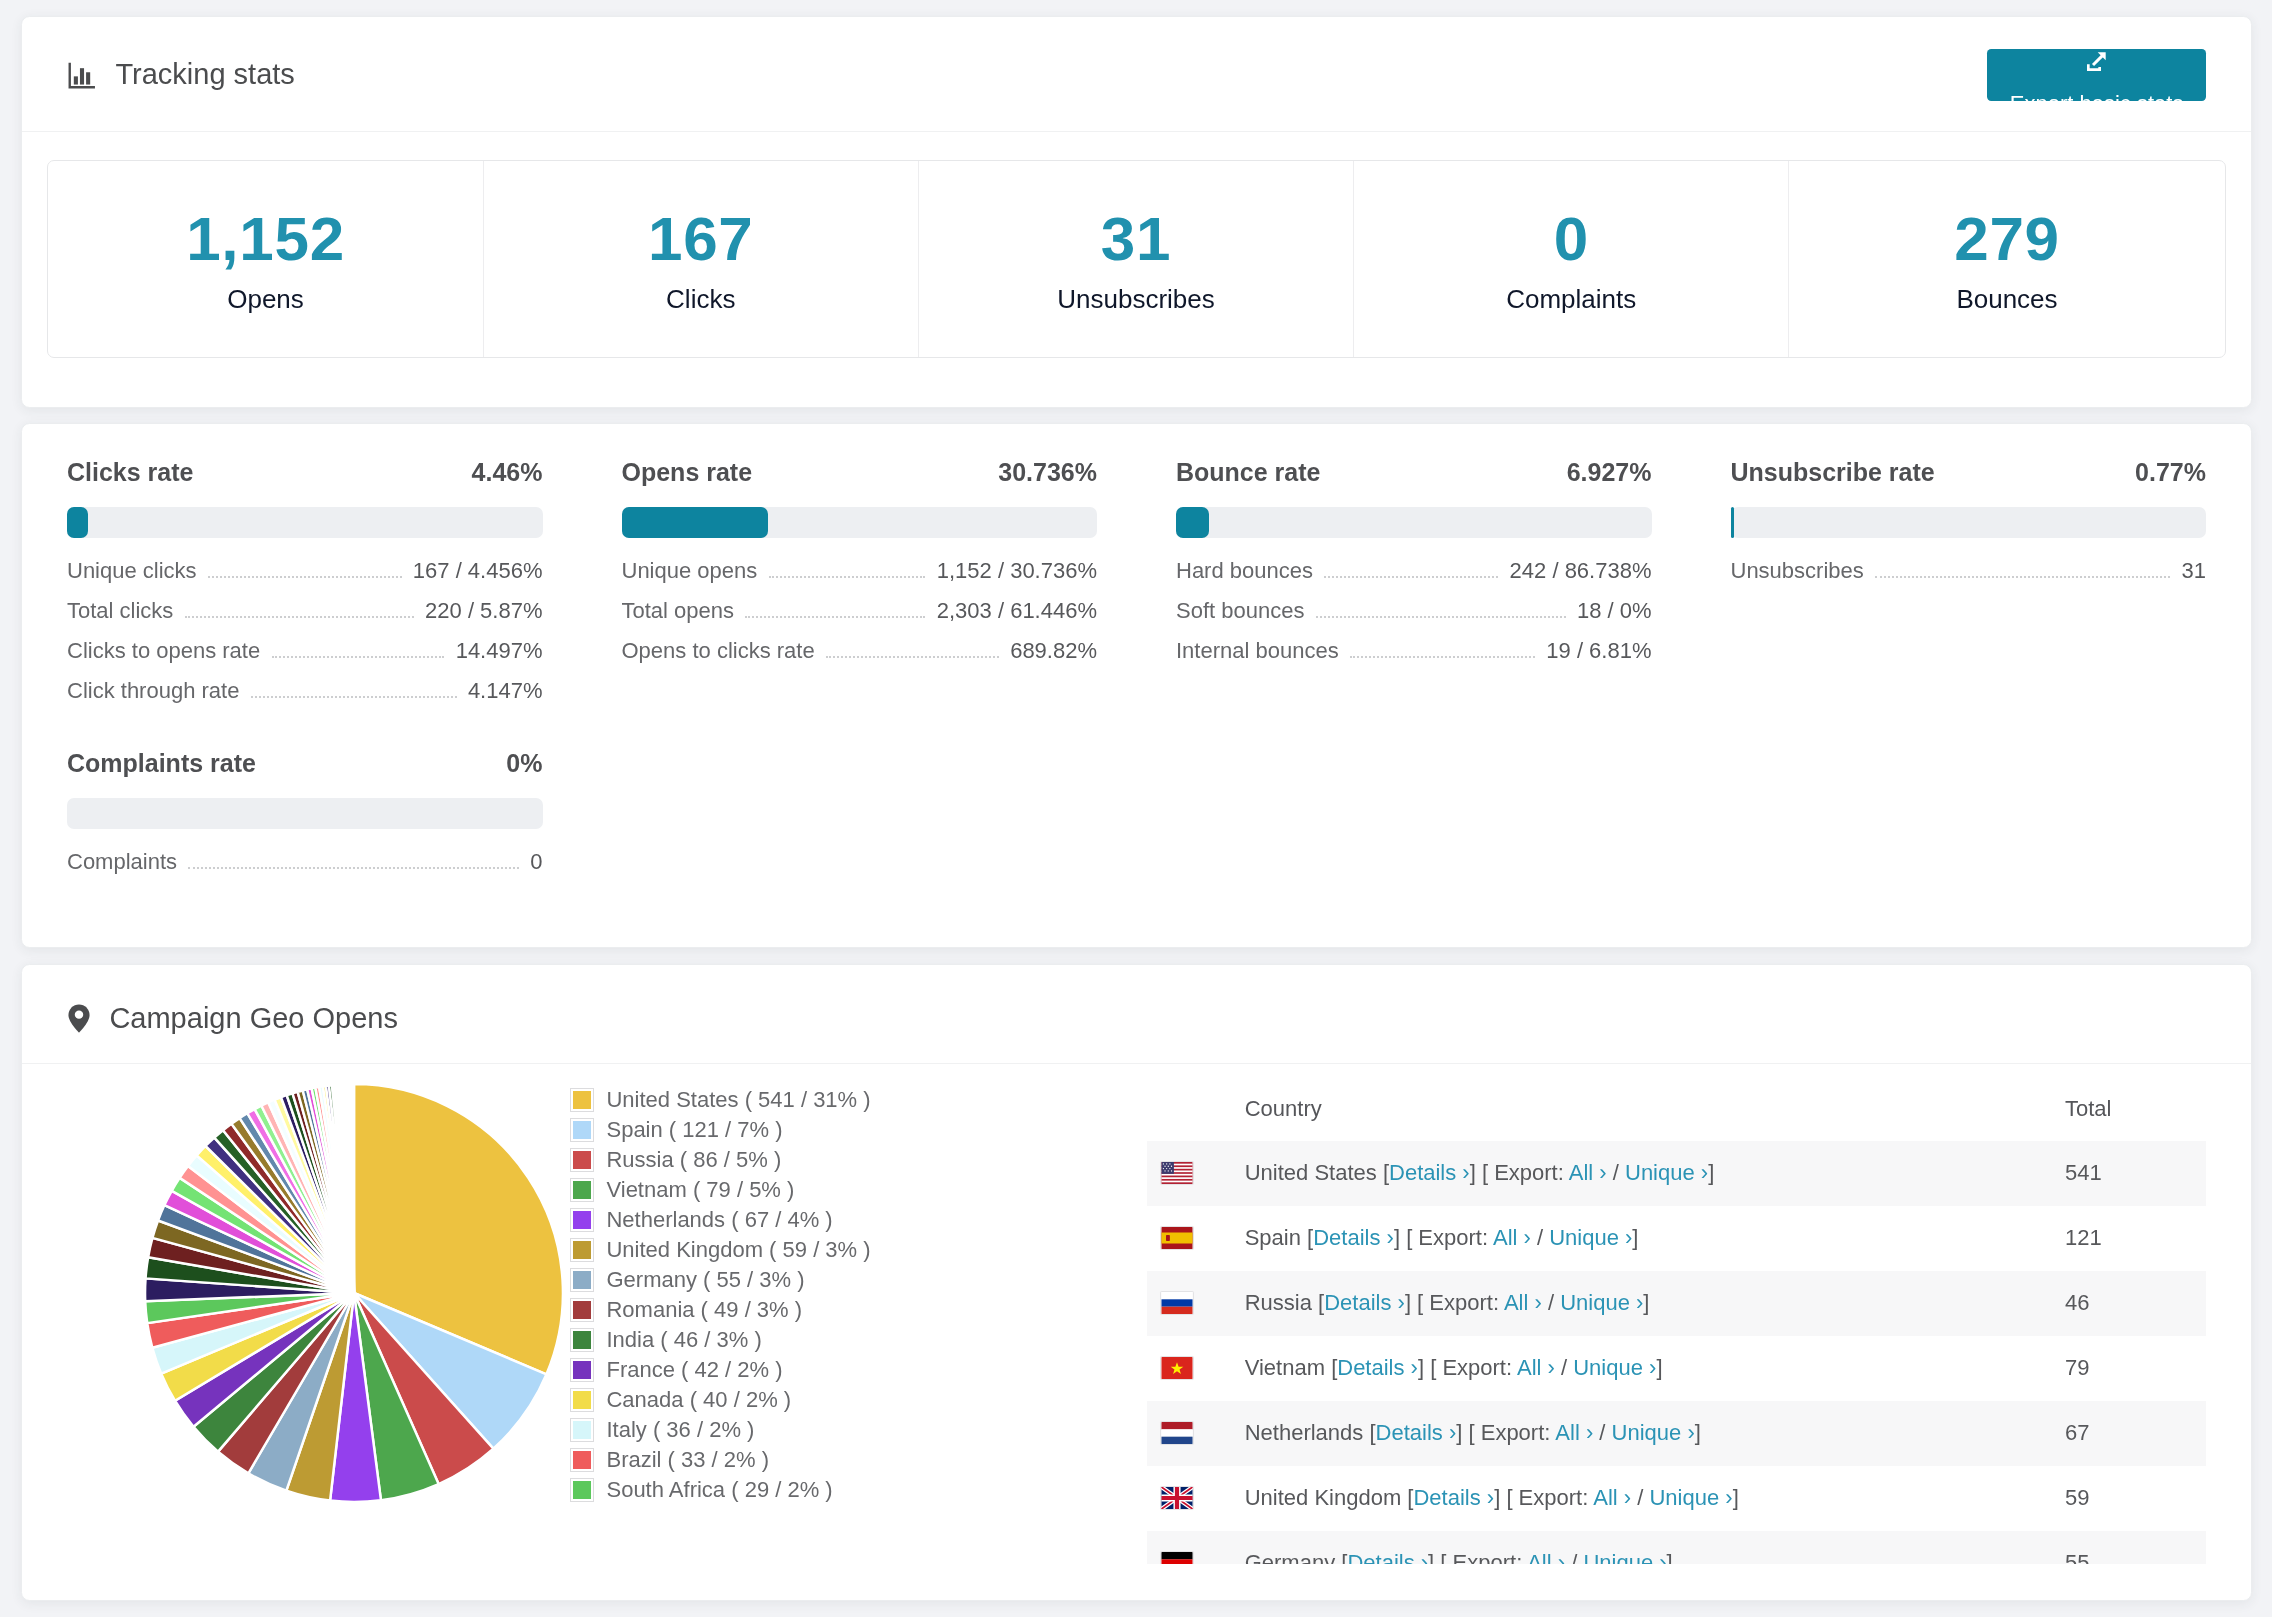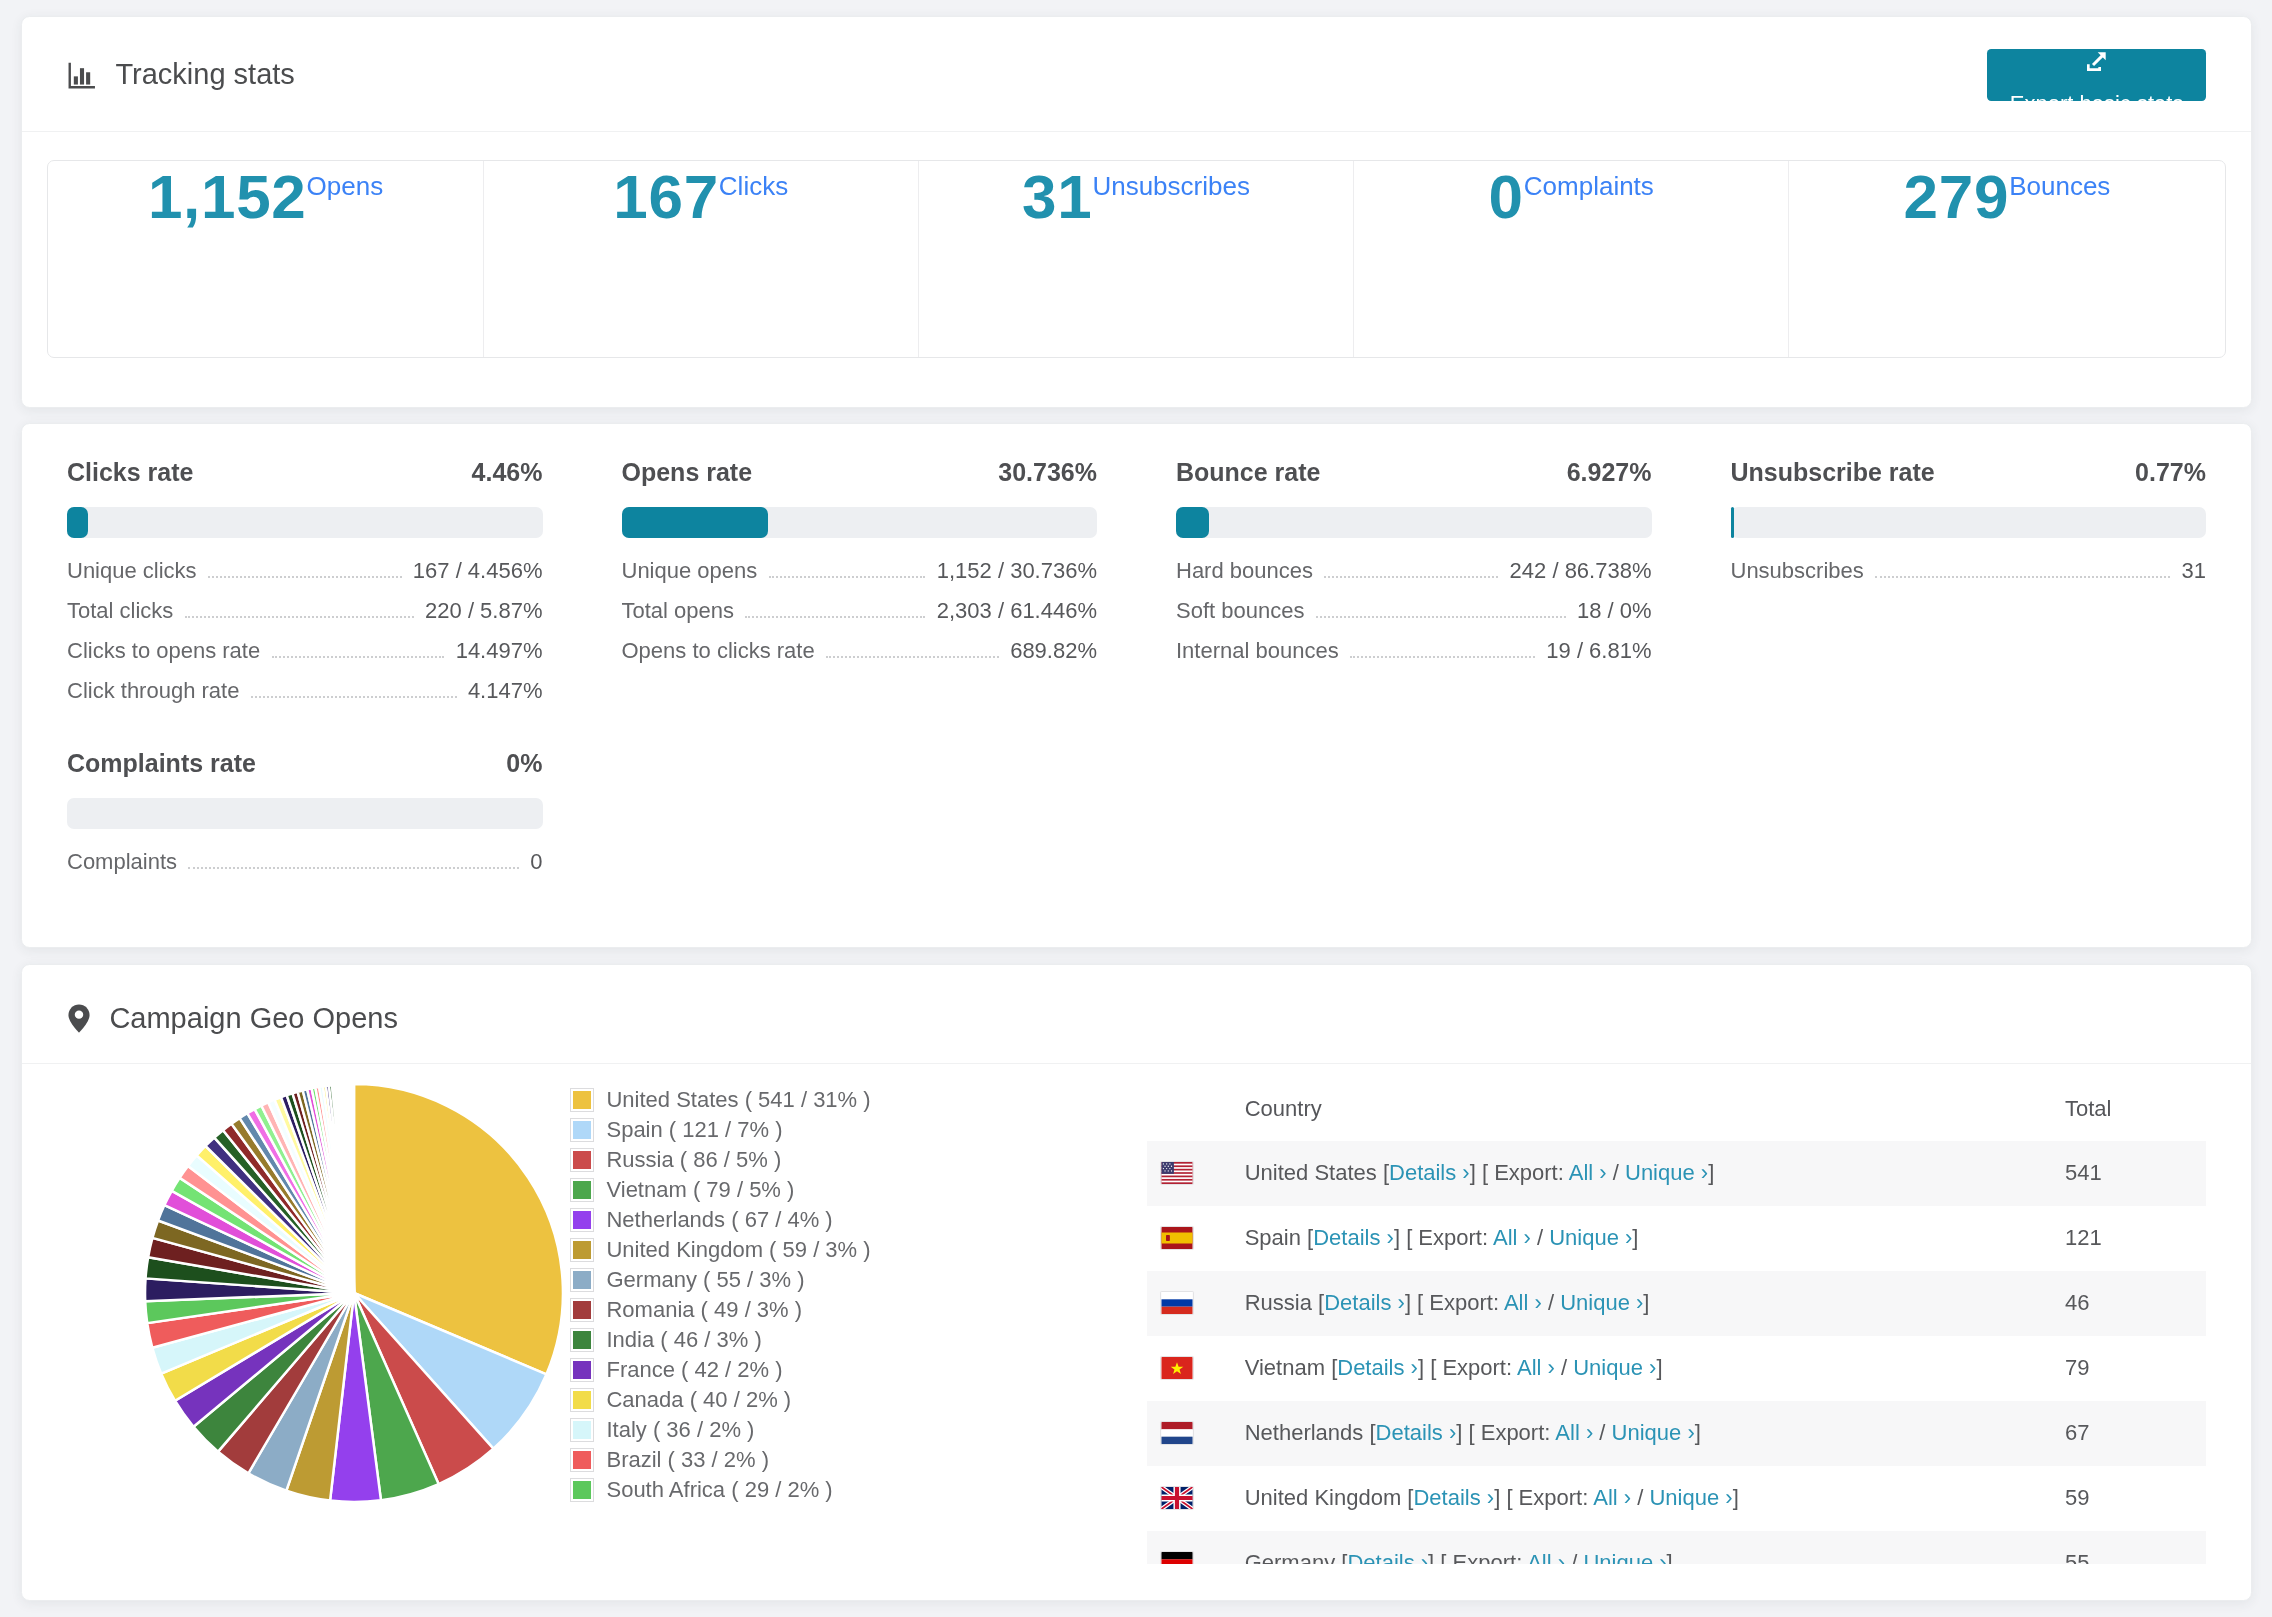--- a/index.html
+++ b/index.html
@@ -29,24 +29,24 @@
     height:52px;padding:0 22.6px;border-radius:4.2px;color:#fff;font-size:22px;
     font-family:inherit;
     flex-direction:column;
   }
 
   
   .stats-row{
     margin:28px 25.4px;height:196px;border:1.4px solid #e6e7e9;border-radius:7px;
     display:grid;grid-template-columns:repeat(5,1fr);
   }
-  .stat-cell{display:flex;flex-direction:row;justify-content:center;border-right:1.4px solid #ededef;}
+  .stat-cell{display:flex;flex-direction:column;align-items:center;justify-content:center;border-right:1.4px solid #ededef;}
   .stat-cell:last-child{border-right:none;}
   .stat-value{font-size:62px;font-weight:700;letter-spacing:0.7px;}
-  .stat-label{font-size:26px;color:#3b82f6;margin-top:10px;}
+  .stat-label{font-size:26px;color:#0f172a;margin-top:10px;}
 
   
   #rates-grid{display:grid;grid-template-columns:repeat(4,1fr);column-gap:79px;row-gap:31px;padding:34px 45px;}
   .rate-head{display:flex;justify-content:space-between;align-items:baseline;font-size:25px;font-weight:700;color:#4e4f52;margin-bottom:20px;}
   .bar{height:31px;background:#edeff2;border-radius:7px;position:relative;}
   .bar-fill{height:100%;border-radius:7px;}
   .rate-rows{margin-top:20px;}
   .rate-row{display:flex;align-items:baseline;height:40px;font-size:22px;}
   .rl{color:#66676a;white-space:nowrap;}
   .leader{flex:1;border-bottom:2.1px dotted #cdced0;margin:0 11.3px 6.4px;}

